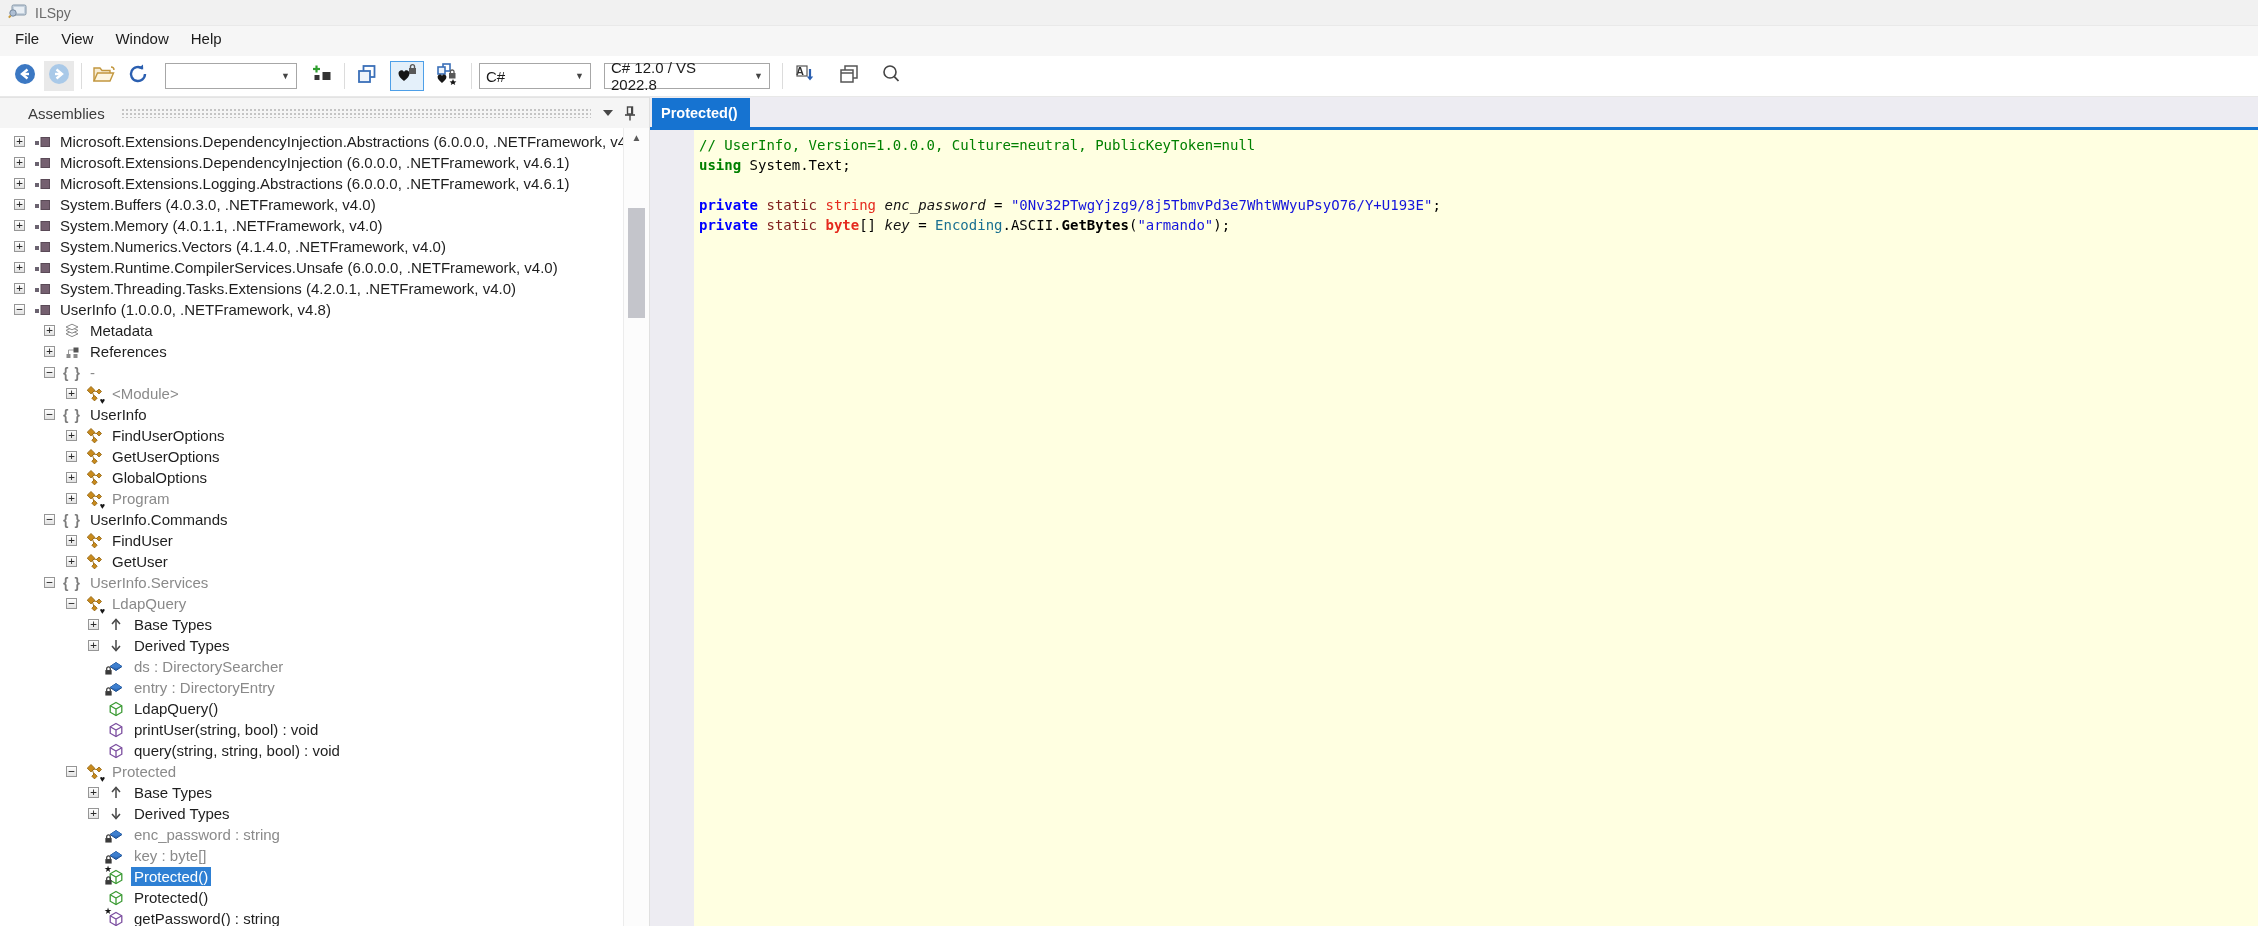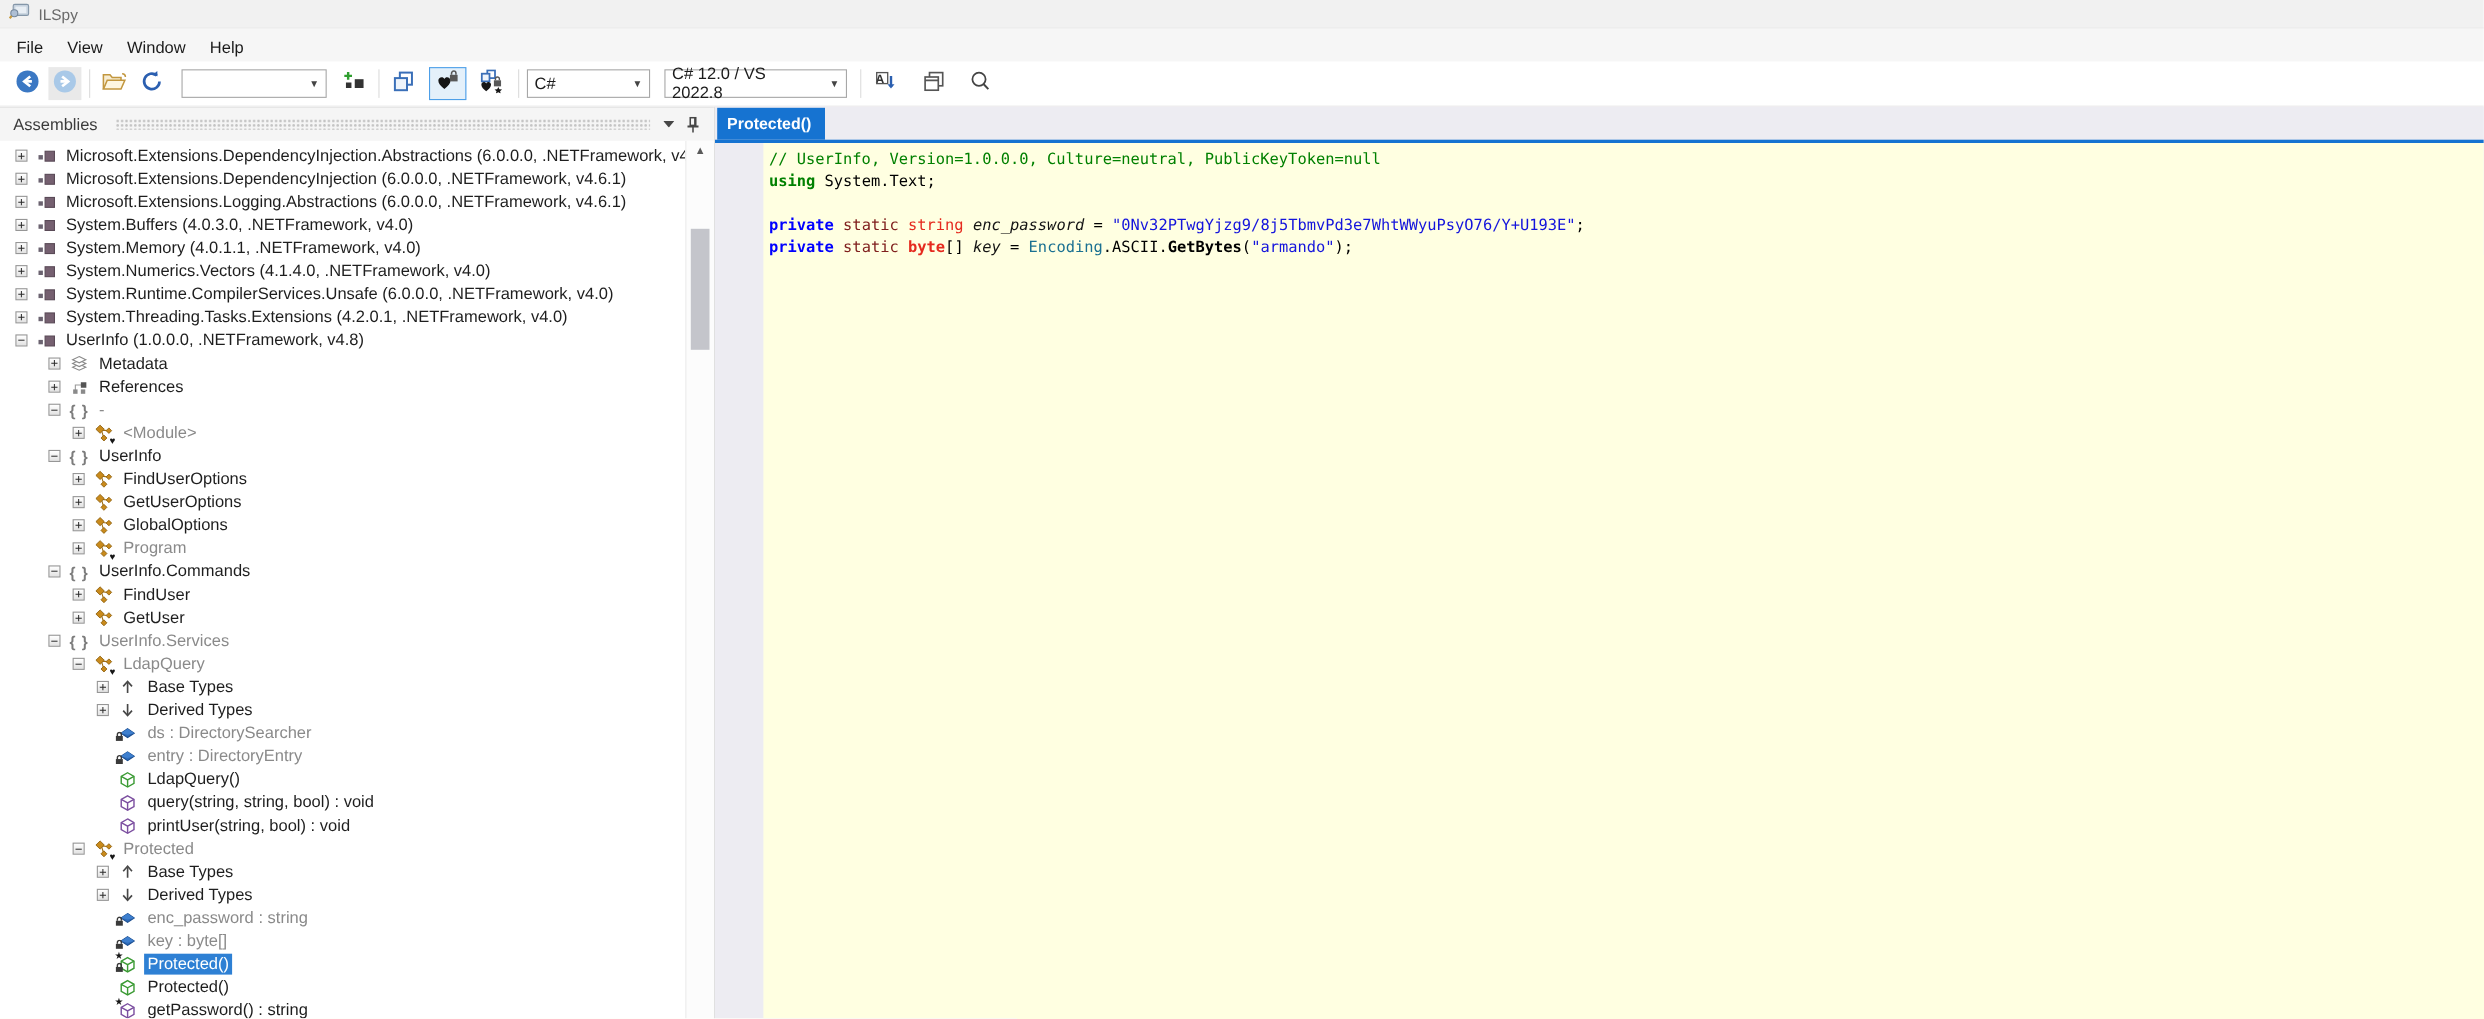--- a/index.html
+++ b/index.html
@@ -3,38 +3,38 @@
 <meta charset="utf-8">
 <style>
   * { margin:0; padding:0; box-sizing:border-box; }
   html,body { width:2258px; height:926px; overflow:hidden; background:#fff;
     font-family:"Liberation Sans", sans-serif; -webkit-font-smoothing:antialiased; }
 
   
   .titlebar { height:26px; background:#f1f1f1; display:flex; align-items:center;
     padding-left:8px; border-bottom:1px solid #e9e9e9; }
   .titlebar .title { font-size:14px; color:#6a6a6a; margin-left:7px; }
-  .menubar { height:30px; background:#f6f6f6; display:flex; align-items:flex-end; padding-left:4px; }
+  .menubar { height:30px; background:#f6f6f6; display:flex; align-items:flex-start; padding-left:4px; }
   .menu-item { font-size:15px; color:#1b1b1b; padding:4px 11px; cursor:default; }
   .toolbar { height:41px; background:#ffffff; display:flex; align-items:center;
     padding-left:10px; border-bottom:1px solid #e8e8e8; }
   .tb-btn { width:30px; height:30px; display:flex; align-items:center; justify-content:center; }
   .tb-btn.disabled-bg { background:#e9e9e9; }
   .tb-sep { width:1px; height:26px; background:#dcdcdc; margin:0 7px; }
   .combo { height:26px; background:#fff; border:1px solid #a7a7a7; display:flex;
     align-items:center; font-size:15px; color:#1b1b1b; padding:0 6px; justify-content:space-between; }
   .combo .caret { color:#444; font-size:9px; margin-left:10px; }
   .toggle-on { border:1px solid #4d9fe8; background:#e4f0fa; width:34px; height:30px;
     display:flex; align-items:center; justify-content:center; }
 
   
   .main { display:flex; height:829px; }
   .left-panel { width:650px; background:#fff; border-right:1px solid #e0e0e0; position:relative; }
   .panel-header { height:31px; background:#f5f5f5; display:flex; align-items:center;
-    padding:0 8px 0 12px; border-top:1px solid #e3e3e3; }
+    padding:0 8px 0 28px; border-top:1px solid #e3e3e3; }
   .panel-header .ph-title { font-size:15px; color:#3b3b3b; margin-right:10px; }
   .panel-header .grip { flex:1; height:10px; margin:0 6px;
     background-image:radial-gradient(circle,#c4c4c4 1px, transparent 1.3px);
     background-size:4px 4px; }
   .ph-icon { width:22px; height:20px; display:flex; align-items:center; justify-content:center; }
 
   .tree { position:absolute; top:31px; bottom:0; left:0; right:26px; overflow:hidden; padding-top:3px; }
   .trow { height:21px; display:flex; align-items:center; white-space:nowrap; font-size:15px; color:#1e1e1e; }
   .trow .lbl { padding:1px 3px; }
   .trow.gray .lbl { color:#8a8a8a; }
@@ -610,32 +610,32 @@
         </div>
         <div class="trow">
           <span style="flex: 0 0 88px; width: 88px;"></span>
           <span class="exp-space"></span>
           <span class="ticon">
             <svg width="16" height="16" viewBox="0 0 16 16">
               <polygon points="8,1.5 13.8,4.8 13.8,11.2 8,14.5 2.2,11.2 2.2,4.8" fill="#fff" stroke="#7c4fa0" stroke-width="1.3"></polygon>
               <path d="M2.2 4.8 L8 8 L13.8 4.8 M8 8 V14.5" fill="none" stroke="#7c4fa0" stroke-width="1.3"></path>
             </svg>
           </span>
-          <span class="lbl">query(string, string, bool) : void</span>
+          <span class="lbl">printUser(string, bool) : void</span>
         </div>
         <div class="trow">
           <span style="flex: 0 0 88px; width: 88px;"></span>
           <span class="exp-space"></span>
           <span class="ticon">
             <svg width="16" height="16" viewBox="0 0 16 16">
               <polygon points="8,1.5 13.8,4.8 13.8,11.2 8,14.5 2.2,11.2 2.2,4.8" fill="#fff" stroke="#7c4fa0" stroke-width="1.3"></polygon>
               <path d="M2.2 4.8 L8 8 L13.8 4.8 M8 8 V14.5" fill="none" stroke="#7c4fa0" stroke-width="1.3"></path>
             </svg>
           </span>
-          <span class="lbl">printUser(string, bool) : void</span>
+          <span class="lbl">query(string, string, bool) : void</span>
         </div>
         <div class="trow gray">
           <span style="flex: 0 0 66px; width: 66px;"></span>
           <span class="expander">−</span>
           <span class="ticon">
             <svg width="17" height="17" viewBox="0 0 17 17">
               <g stroke="#a06f12" stroke-width="1">
                 <line x1="6" y1="6" x2="12" y2="6.5"></line>
                 <line x1="6.5" y1="7" x2="8" y2="12"></line>
               </g>

